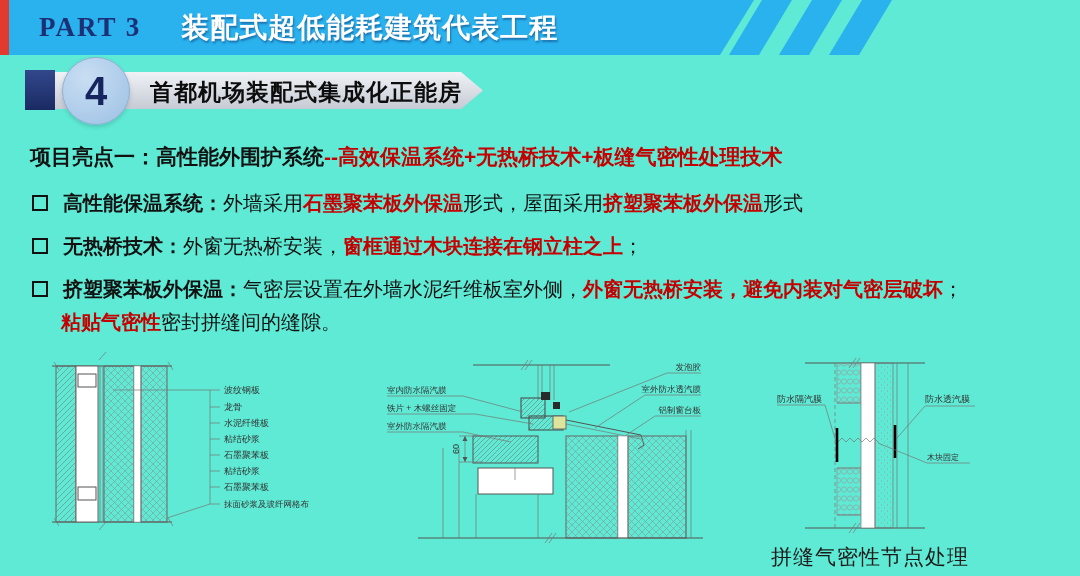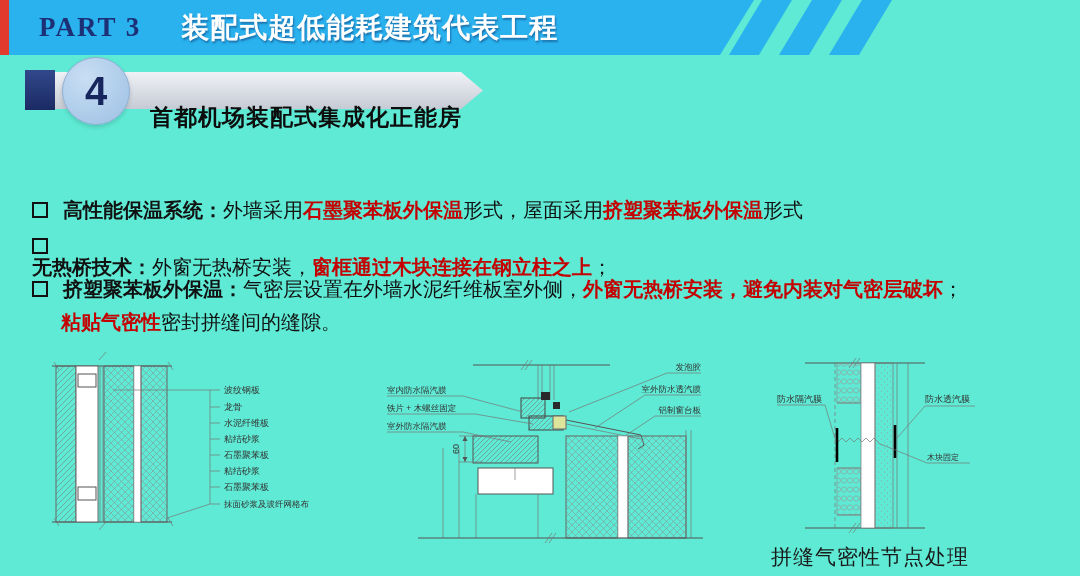--- a/index.html
+++ b/index.html
@@ -22,28 +22,28 @@
                   background:linear-gradient(180deg,#32488c,#1a2a63);}
   .section-banner{position:absolute;left:55px;top:72px;width:428px;height:37px;
                   background:linear-gradient(180deg,#f0f2f6,#c5cad4);
                   clip-path:polygon(0 0,calc(100% - 22px) 0,100% 50%,calc(100% - 22px) 100%,0 100%);}
   .section-circle{position:absolute;left:62px;top:57px;width:66px;height:66px;border-radius:50%;
                   background:radial-gradient(circle at 35% 30%,#c9def3,#9cc0e4);
                   border:1px solid #8fb0d4;display:flex;align-items:center;justify-content:center;
                   box-shadow:0 2px 4px rgba(0,0,0,.15);}
   .section-number{font-size:40px;font-weight:bold;color:#16255e;}
   .section-title{position:absolute;left:150px;top:77px;font-size:23px;font-weight:bold;color:#0d0d0d;
-                 letter-spacing:1px;white-space:nowrap;margin-top:25px;}
+                 letter-spacing:1px;white-space:nowrap;}
   
   .highlight-line{position:absolute;left:30px;top:143px;font-size:21px;font-weight:bold;white-space:nowrap;}
   .red{color:#c40000;font-weight:bold;}
   .bullet{position:absolute;left:32px;display:flex;font-size:20px;line-height:26px;white-space:nowrap;}
   .bullet .marker{width:12px;height:12px;border:2.5px solid #111;margin:5px 15px 0 0;flex:none;}
   .bullet .lead{font-weight:bold;}
-  .b1{top:197px;} .b2{top:233px;flex-direction:column;} .b3{top:276px;}
+  .b1{top:190px;} .b2{top:233px;} .b3{top:276px;}
   .b3line2{position:absolute;left:61px;top:309px;font-size:20px;white-space:nowrap;}
   
   .diagram{position:absolute;}
   .diagram svg{display:block;}
   .caption{position:absolute;font-size:21px;color:#1a1a1a;text-align:center;letter-spacing:1px;white-space:nowrap;}
   .cap1{left:48px;width:255px;top:536px;}
   .cap2{left:400px;width:320px;top:549px;}
   .cap3{left:745px;width:250px;top:543px;}
   svg text{font-family:"Liberation Sans","DejaVu Sans",sans-serif;fill:#333;}
   .dwg{stroke:#555;fill:none;stroke-width:1;}
@@ -64,20 +64,21 @@
   <div class="stripe s2"></div>
   <div class="stripe s3"></div>
 
   <div class="section-square"></div>
   <div class="section-banner"></div>
   <div class="section-circle">
     <span class="section-number">4</span>
   </div>
   <div class="section-title">首都机场装配式集成化正能房</div>
 
+  <div class="highlight-line"><span>项目亮点一：高性能外围护系统</span><span class="red">--高效保温系统+无热桥技术+板缝气密性处理技术</span></div>
 
   <div class="bullet b1">
     <span class="marker"></span>
     <span><span class="lead">高性能保温系统：</span><span>外墙采用</span><span class="red">石墨聚苯板外保温</span><span>形式，屋面采用</span><span class="red">挤塑聚苯板外保温</span><span>形式</span></span>
   </div>
   <div class="bullet b2">
     <span class="marker"></span>
     <span><span class="lead">无热桥技术：</span><span>外窗无热桥安装，</span><span class="red">窗框通过木块连接在钢立柱之上</span><span>；</span></span>
   </div>
   <div class="bullet b3">

